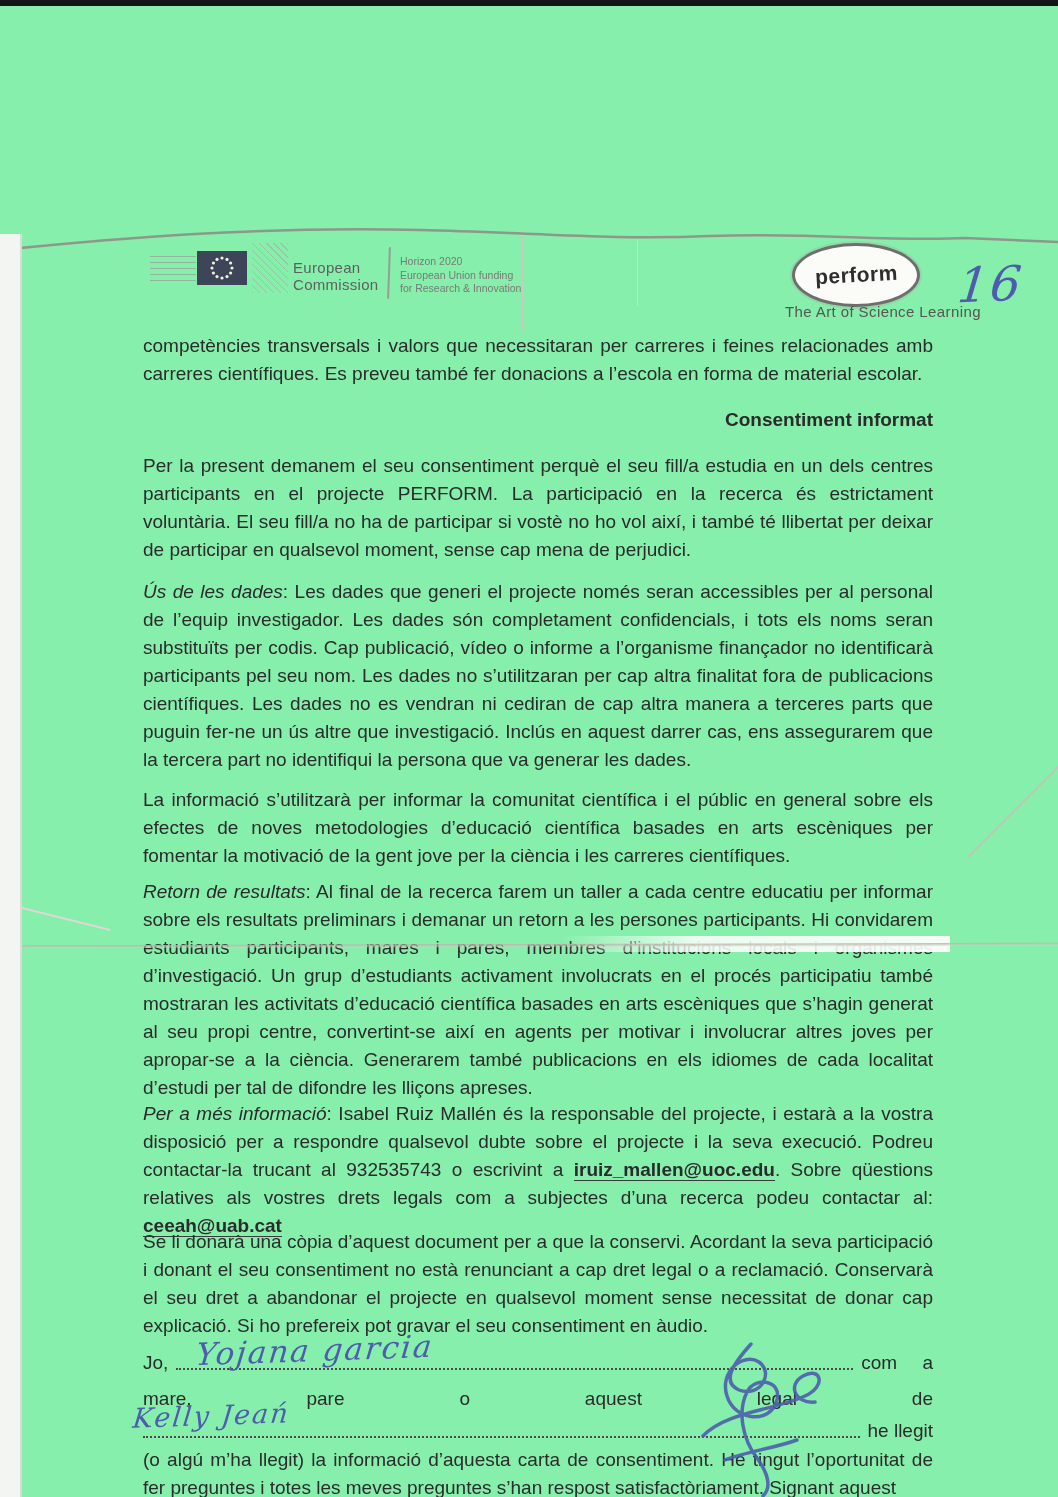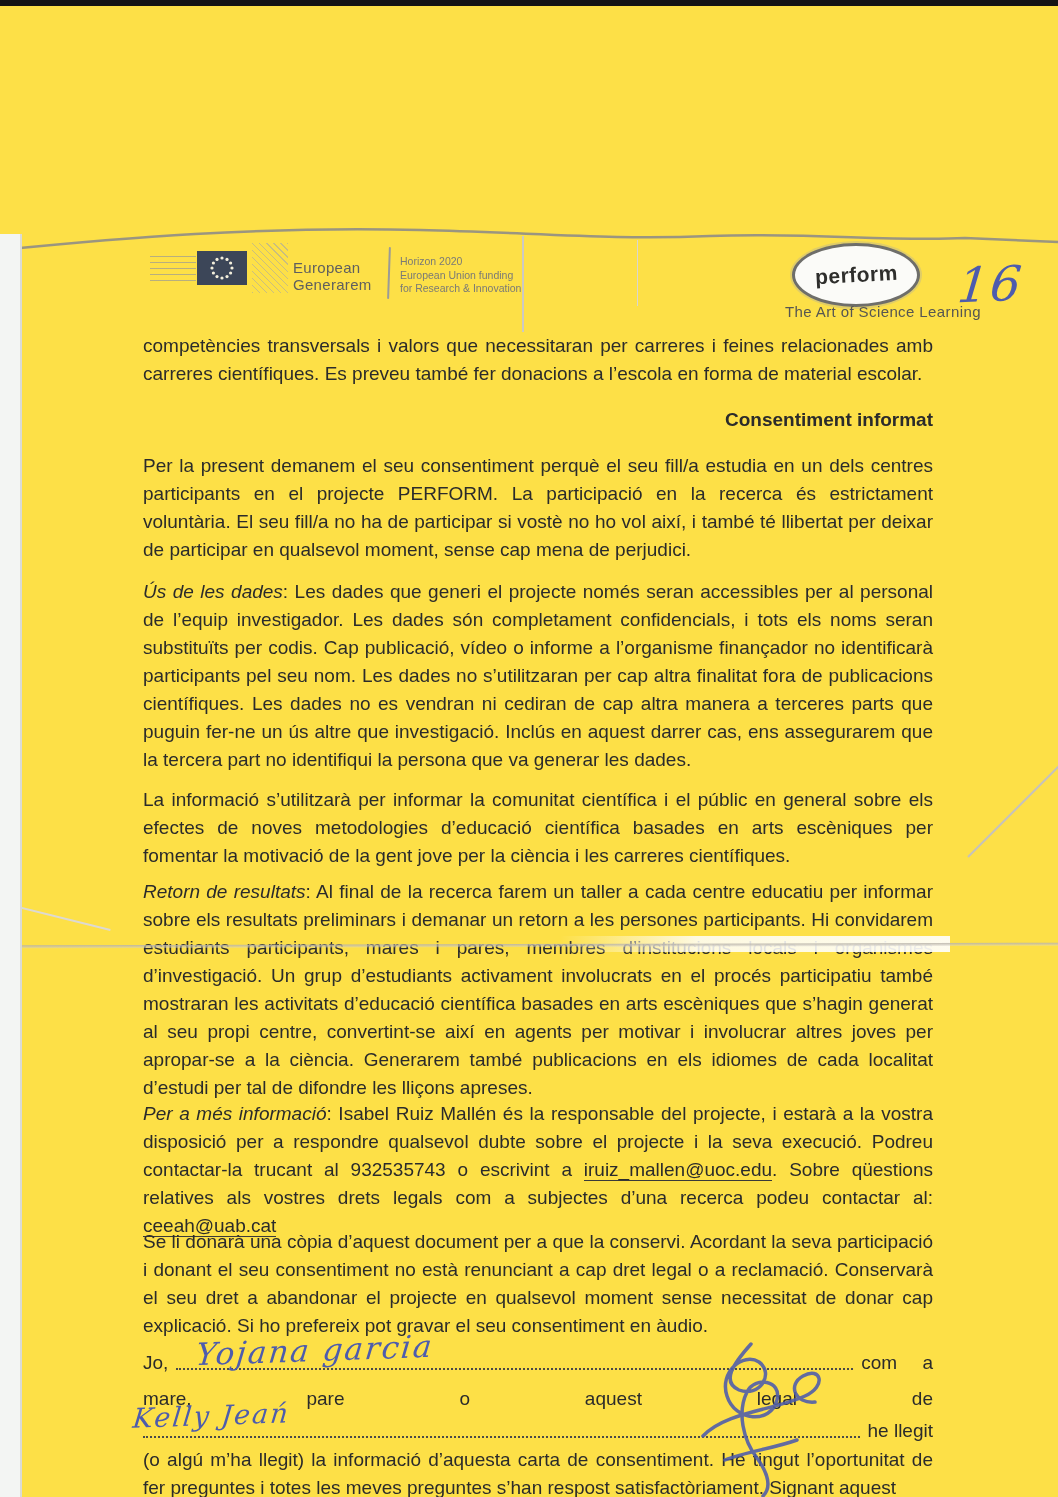--- a/index.html
+++ b/index.html
@@ -1,21 +1,21 @@
 <!DOCTYPE html>
 <html style="--ink-blue: #4d5cad; --body-text: #2b2b2b; --logo-gray: #5f5f5f;"><head>
 <meta charset="utf-8">
 <style>
   html,body{margin:0;padding:0;}
   body{
     width:1058px;height:1497px;position:relative;overflow:hidden;
     background:#ffffff;
     font-family:"Liberation Sans", sans-serif;
   }
-  .scan-page{position:absolute;inset:0;background:#fde047;}
+  .scan-page{position:absolute;inset:0;background:#86efac;}
   .topbar{position:absolute;top:0;left:0;width:1058px;height:6px;background:#141414;z-index:5;}
   .left-band{position:absolute;left:0;top:234px;width:20px;height:1263px;background:#f3f5f3;border-right:2px solid #dadbd6;z-index:3;}
   .edge-svg{position:absolute;left:0;top:218px;z-index:3;pointer-events:none;}
 
   
   .hatch-left{position:absolute;left:150px;top:256px;width:46px;height:30px;
     background:repeating-linear-gradient(to bottom,#9a9a96 0 1px,transparent 1px 6px);opacity:.7;}
   .hatch-diag{position:absolute;left:252px;top:243px;width:36px;height:50px;
     background:repeating-linear-gradient(45deg,#a8a8a4 0 1px,transparent 1px 5px);opacity:.6;}
   .eu-flag{position:absolute;left:197px;top:251px;}
@@ -30,21 +30,21 @@
   .perform-tagline{position:absolute;left:785px;top:303px;font-size:15px;color:#565652;letter-spacing:.4px;}
   .page-num{position:absolute;left:958px;top:256px;font-family:"DejaVu Serif",serif;font-style:italic;
     font-size:48px;color:var(--ink-blue,#4d5cad);transform:rotate(-3deg) skewX(-6deg);letter-spacing:4px;}
 
   
   .content{position:absolute;left:143px;top:0;width:790px;height:1497px;color:var(--body-text,#2b2b2b);
     font-size:19px;line-height:28px;z-index:1;}
   .content p{position:absolute;margin:0;width:790px;text-align:justify;}
   .doc-title{position:absolute;width:790px;text-align:right;font-weight:bold;}
   .lead{font-style:italic;}
-  .email{text-decoration:none;color:inherit;border-bottom:1.5px solid #3a3a3a;}
+  .email{text-decoration:none;color:inherit;border-bottom:1.5px solid #3a3a3a;font-weight:bold;}
 
   
   .sig-row{position:absolute;left:143px;width:790px;display:flex;align-items:flex-end;color:var(--body-text,#2b2b2b);font-size:19px;z-index:1;}
   .dots{flex:1;border-bottom:2.5px dotted #4a4a4a;height:16px;margin:0 8px 4px 8px;}
   .roles{justify-content:space-between;}
   .handwrite{font-family:"DejaVu Serif",serif;font-style:italic;color:var(--ink-blue,#4d5cad);
     transform:rotate(-2deg) skewX(-8deg);letter-spacing:2px;white-space:nowrap;z-index:2;}
   .hw-name1{position:absolute;left:196px;top:1332px;font-size:31px;}
   .hw-name2{position:absolute;left:133px;top:1400px;font-size:27px;}
   .scribble{position:absolute;left:655px;top:1338px;z-index:2;pointer-events:none;}
@@ -85,21 +85,21 @@
         <circle cx="20" cy="25.6" r="1.6"></circle>
         <circle cx="16.4" cy="22" r="1.6"></circle>
       <circle cx="15" cy="17" r="1.6"></circle>
         <circle cx="16.4" cy="12" r="1.6"></circle>
         <circle cx="20" cy="8.4" r="1.6"></circle>
     </g>
   </svg>
   <div class="hatch-diag"></div>
   <div class="ec-text">
     <div>European</div>
-    <div>Generarem</div>
+    <div>Commission</div>
   </div>
   <div class="logo-sep"></div>
   <div class="funding-text">
     <div>Horizon 2020</div>
     <div>European Union funding</div>
     <div>for Research &amp; Innovation</div>
   </div>
   <div class="crease-v1"></div>
   <div class="crease-v2"></div>
 

